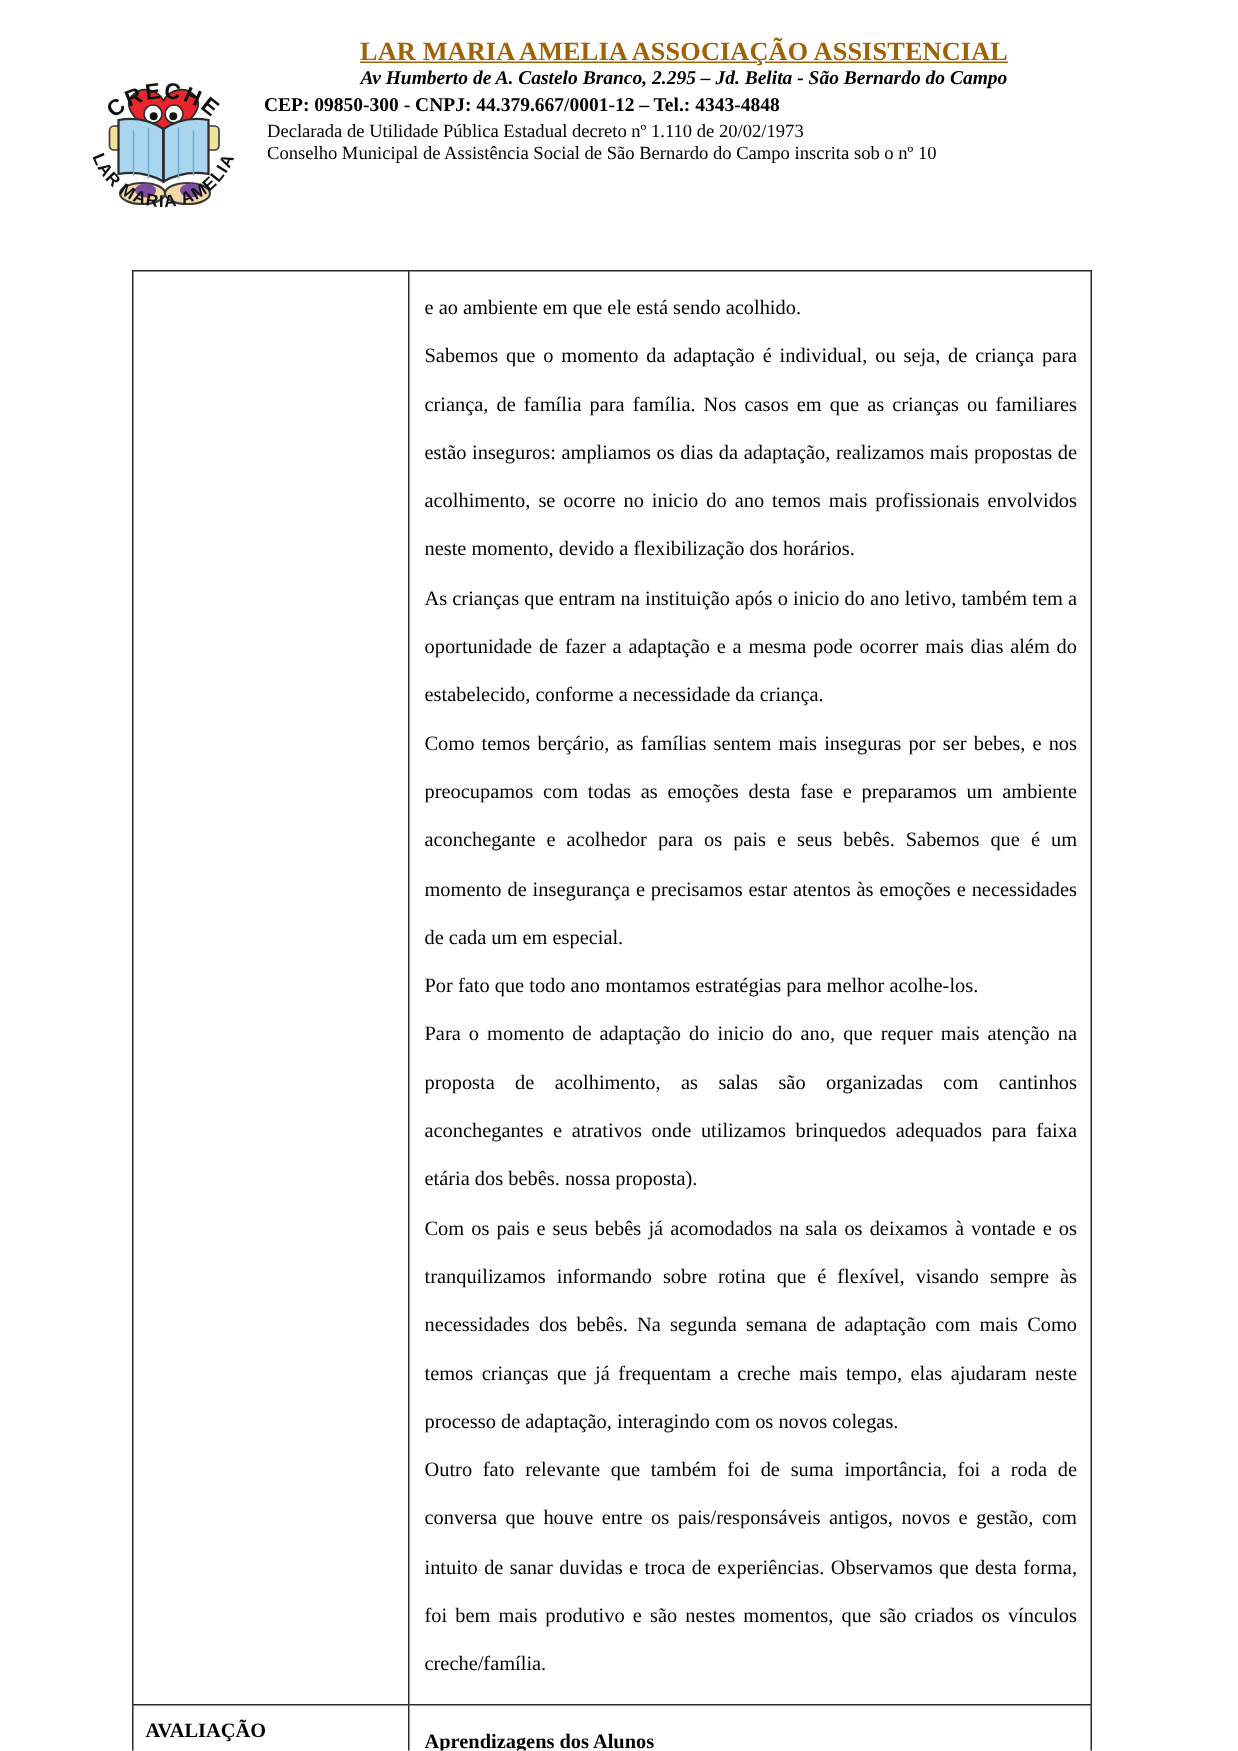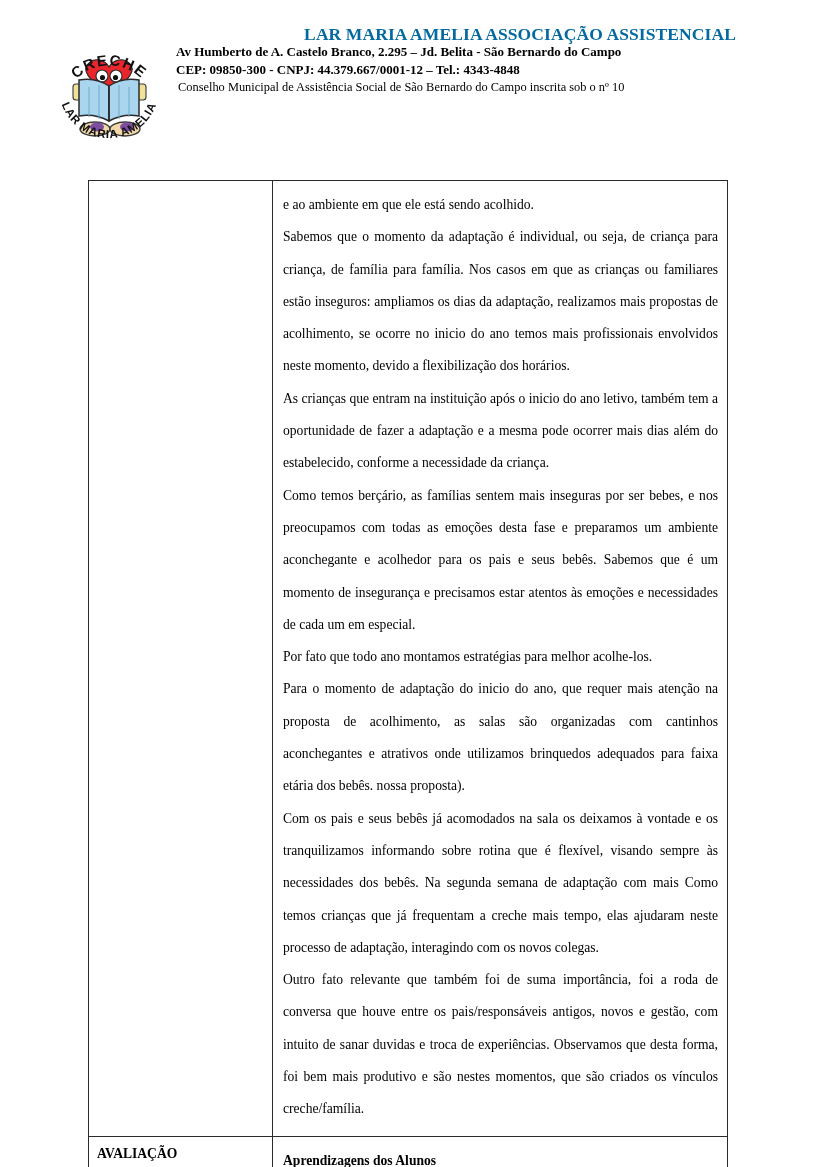--- a/index.html
+++ b/index.html
@@ -41,34 +41,36 @@
   }
   .logo-svg { display: block; }
 
   .header-text {
     position: absolute;
     left: 176px;
     top: 24px;
     width: 560px;
   }
   .org-title {
-    text-align: right;
-    color: #0369a1;
+    text-align: center;
+    color: #a16207;
     font-weight: bold;
     font-size: 17.5px;
     letter-spacing: .1px;
     line-height: 20px;
     white-space: nowrap;
+    text-decoration: underline;
   }
   .org-addr {
-    text-align: left;
+    text-align: center;
     font-weight: bold;
     font-size: 13px;
     line-height: 16.5px;
     white-space: nowrap;
+    font-style: italic;
   }
   .org-cep {
     text-align: left;
     font-weight: bold;
     font-size: 13px;
     line-height: 17px;
     white-space: nowrap;
   }
   .decl-list {
     margin: 2px 0 0 0;
@@ -174,20 +176,21 @@
           <textPath href="#arcBot" startOffset="50%" text-anchor="middle">LAR MARIA AMELIA</textPath>
         </text>
       </svg>
     </div>
 
     <div class="header-text">
       <div class="org-title">LAR MARIA AMELIA ASSOCIAÇÃO ASSISTENCIAL</div>
       <div class="org-addr">Av Humberto de A. Castelo Branco, 2.295 – Jd. Belita - São Bernardo do Campo</div>
       <div class="org-cep">CEP: 09850-300 - CNPJ: 44.379.667/0001-12 – Tel.: 4343-4848</div>
       <ul class="decl-list">
+        <li>Declarada de Utilidade Pública Estadual decreto nº 1.110 de 20/02/1973</li>
         <li>Conselho Municipal de Assistência Social de São Bernardo do Campo inscrita sob o nº 10</li>
       </ul>
     </div>
   </div>
 
   <table class="doc-table">
     <colgroup>
       <col class="col-label">
       <col class="col-body">
     </colgroup>

